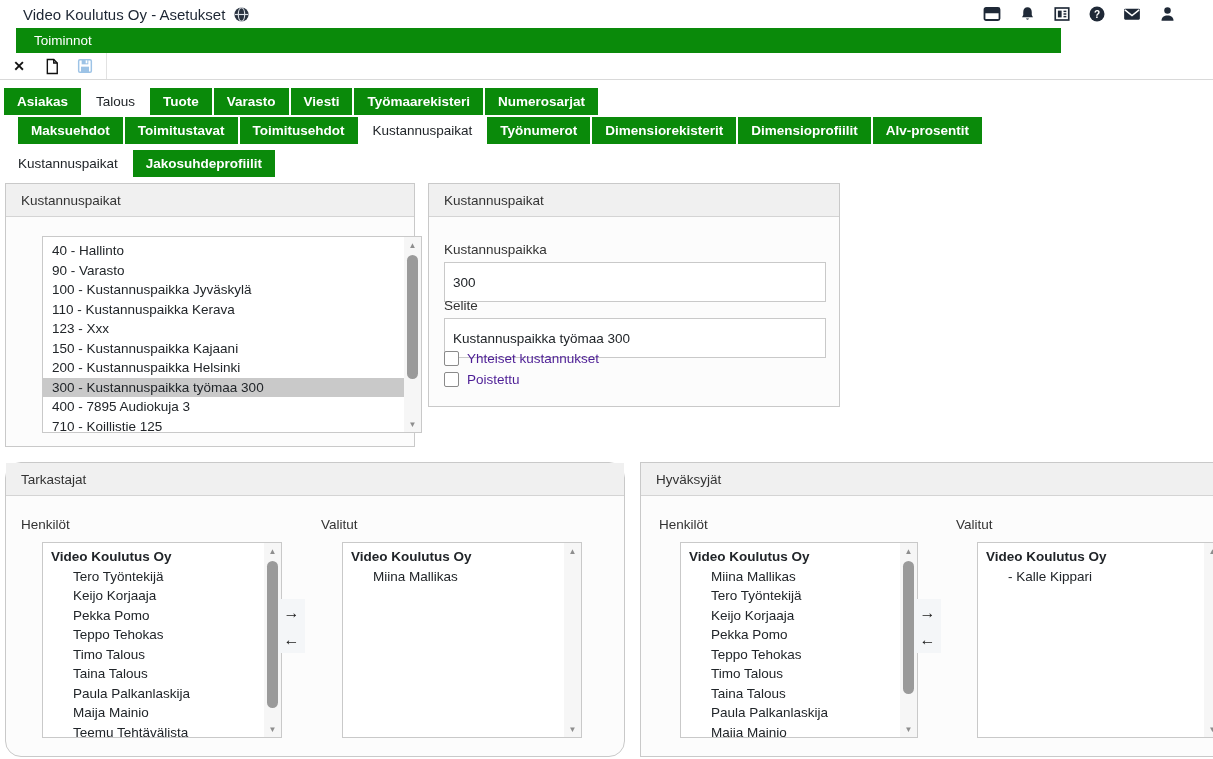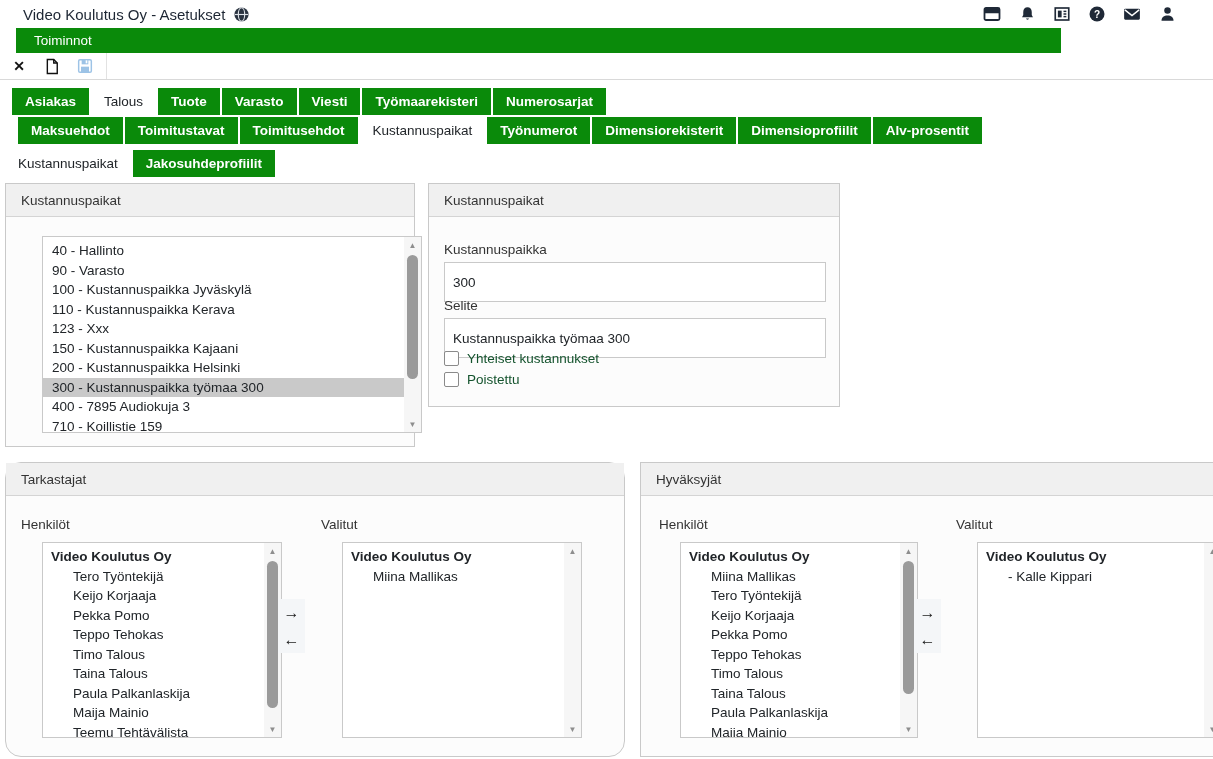--- a/index.html
+++ b/index.html
@@ -34,21 +34,21 @@
   }
   .toolbar-buttons {
     display:flex; align-items:center; gap:15px; padding:0 12px 0 10px;
     height:100%; border-right:1px solid #e2e2e2;
   }
   .toolbar-btn { width:18px; height:18px; display:flex; align-items:center; justify-content:center; cursor:pointer; }
   .close-x { font-size:14px; font-weight:bold; color:#111; line-height:1; }
   .toolbar-title { flex:1; text-align:center; font-size:14px; font-weight:bold; color:#212529; }
   
   .tab-row { position:absolute; display:flex; gap:2px; }
-  #tabs-row1 { left:12px; top:88px; }
+  #tabs-row1 { left:4px; top:88px; }
   #tabs-row2 { left:18px; top:117px; }
   #tabs-row3 { left:5px;  top:150px; }
   .tab {
     height:27px; line-height:27px; padding:0 13px;
     background:#0a8a0a; color:#fff; font-size:13.5px; font-weight:600;
     cursor:pointer; white-space:nowrap;
   }
   .tab.active { background:#fff; color:#212529; font-weight:400; }
   
   .panel { position:absolute; background:#fcfcfc; border:1px solid #c9c9c9; }
@@ -98,21 +98,21 @@
   .sb-thumb { position:absolute; left:0; width:100%; background:#9a9a9a; border-radius:6px; }
   
   .form-label { position:absolute; left:15px; font-size:13.5px; color:#333; }
   .text-input {
     position:absolute; left:15px; width:382px; height:40px;
     border:1px solid #c9c9c9; background:#fff; font-family:"Liberation Sans",sans-serif;
     font-size:13.5px; color:#212529; padding:0 8px; outline:none;
   }
   #label-kp { top:58px; } #input-kp { top:78px; }
   #label-selite { top:114px; } #input-selite { top:134px; }
-  .checkbox-row { position:absolute; left:15px; display:flex; align-items:center; gap:8px; font-size:13.5px; color:#14532d; cursor:pointer; }
+  .checkbox-row { position:absolute; left:15px; display:flex; align-items:center; gap:8px; font-size:13.5px; color:#4c1d95; cursor:pointer; }
   #cbrow-1 { top:167px; } #cbrow-2 { top:188px; }
   .checkbox { width:15px; height:15px; background:#fff; border:1px solid #8a8a8a; border-radius:2px; }
   svg { display:block; }
 </style>
 </head>
 <body>
 
 <div class="titlebar">
   <span class="titlebar-title">Video Koulutus Oy - Asetukset</span>
   <span class="globe">
@@ -225,21 +225,21 @@
 
     <div class="list-item">40 - Hallinto</div>
         <div class="list-item">90 - Varasto</div>
         <div class="list-item">100 - Kustannuspaikka Jyväskylä</div>
         <div class="list-item">110 - Kustannuspaikka Kerava</div>
         <div class="list-item">123 - Xxx</div>
         <div class="list-item">150 - Kustannuspaikka Kajaani</div>
         <div class="list-item">200 - Kustannuspaikka Helsinki</div>
         <div class="list-item selected">300 - Kustannuspaikka työmaa 300</div>
         <div class="list-item">400 - 7895 Audiokuja 3</div>
-        <div class="list-item">710 - Koillistie 159</div>
+        <div class="list-item">710 - Koillistie 125</div>
       </div>
     <div class="scrollbar">
       <div class="sb-arrow">▲</div>
       <div class="sb-track">
           <div class="sb-thumb" style="top:2px;height:76%;"></div>
         </div>
       <div class="sb-arrow down">▼</div>
     </div>
   </div>
 </div>

